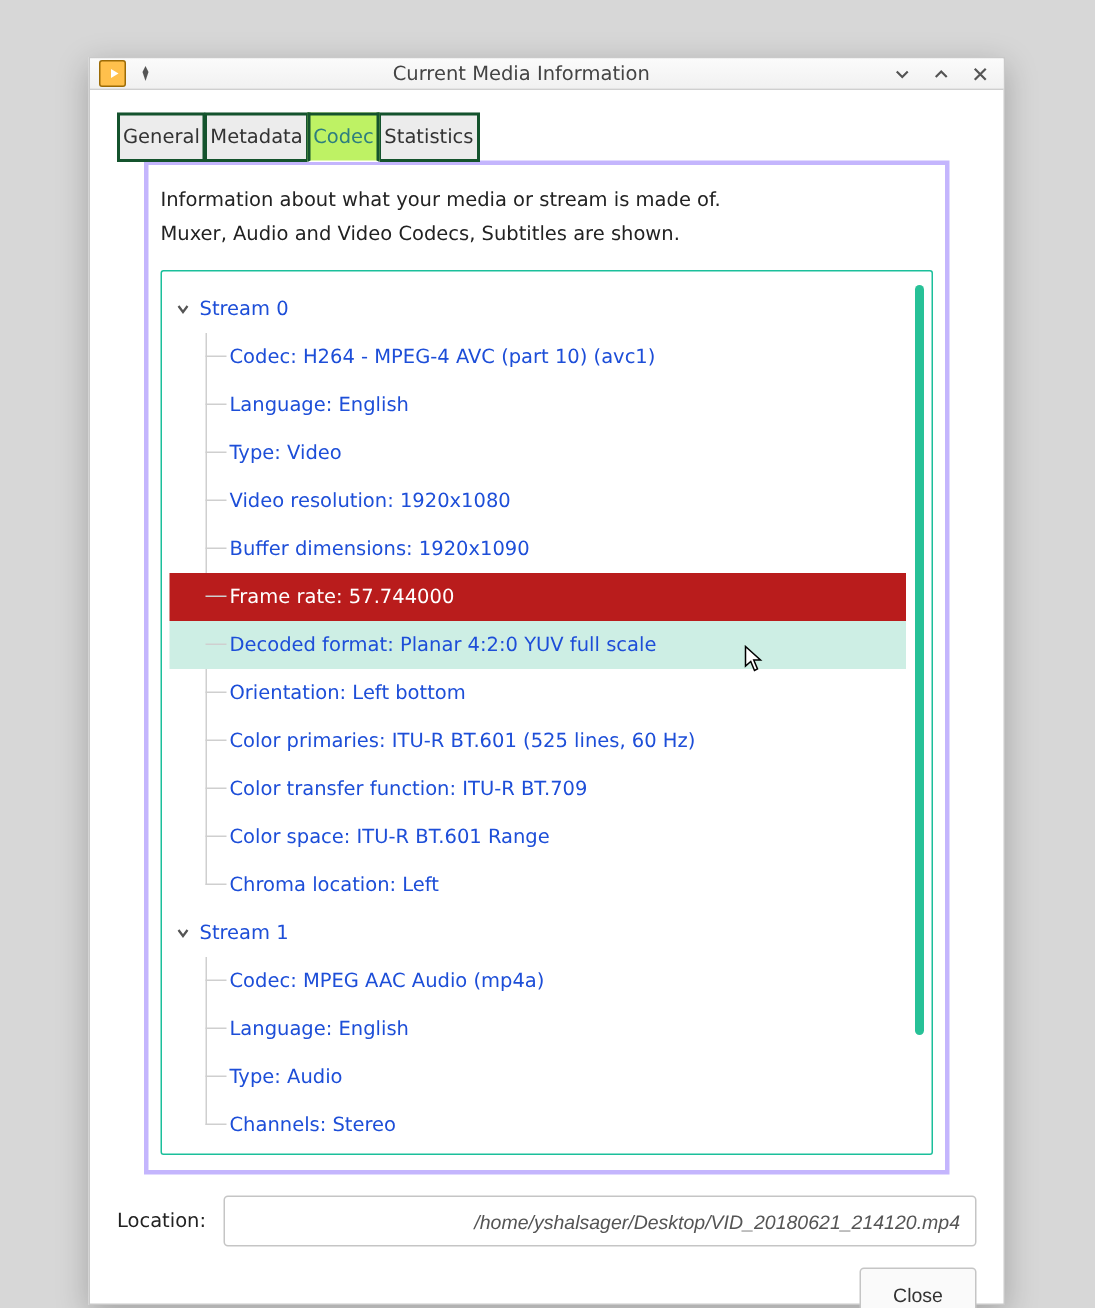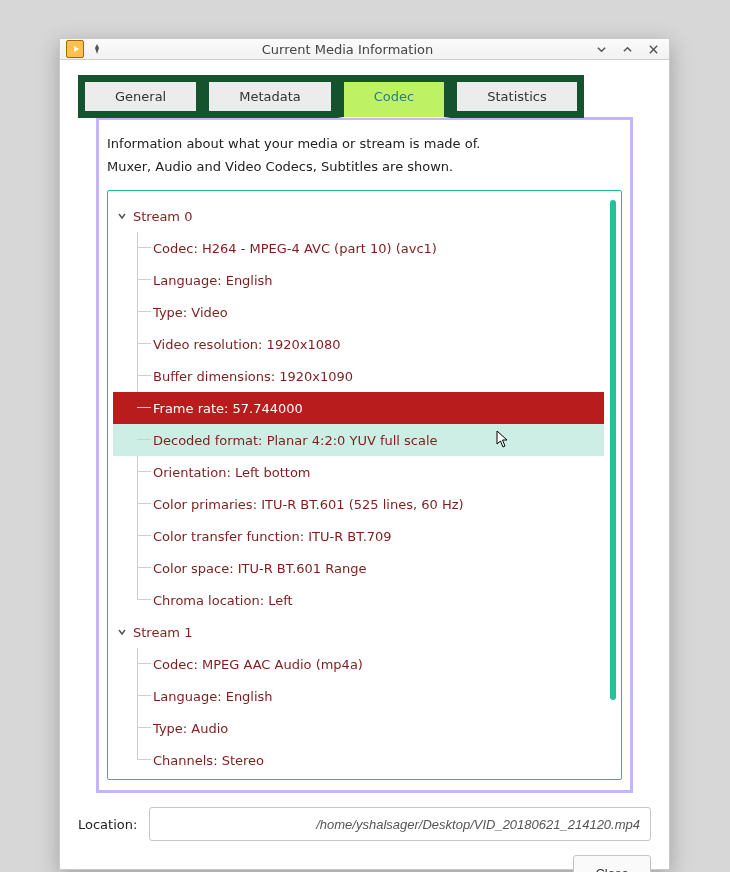--- a/index.html
+++ b/index.html
@@ -71,22 +71,22 @@
   }
   .titlebar .win-btn svg { width: 11px; height: 11px; stroke: #555; fill: none; stroke-width: 1.6; }
   
   .tabs-wrap {
     padding: 14px 18px 0 18px;
   }
   .tabs {
     display: flex;
   }
   .tab {
-    padding: 7px 30px;
-    border: 7px solid #14532d;
+    padding: 7px 2px;
+    border: 2px solid #14532d;
     background: #ececec;
     margin-right: -1px;
     color: #333;
     cursor: pointer;
     position: relative;
     top: 1px;
   }
   .tab.active {
     background: #bef264;
     border-bottom: 1px solid #fff;
@@ -133,21 +133,21 @@
     background: #27c197;
     border-radius: 3px;
   }
   
   .tree { padding: 6px 0 0 2px; }
   .tree-row {
     height: 32px;
     display: flex;
     align-items: center;
     font-size: 13px;
-    color: #7f1d1d;
+    color: #1d4ed8;
     position: relative;
     padding-left: 18px;
   }
   .tree-row.selected { background: #b91c1c; color: #fff; }
   .tree-row.hover { background: #cdeee4; }
   .tree-row .expander {
     display:flex;align-items:center;justify-content:center;
     width: 14px; height: 14px;
     margin-right: 4px;
     margin-left: -16px;

